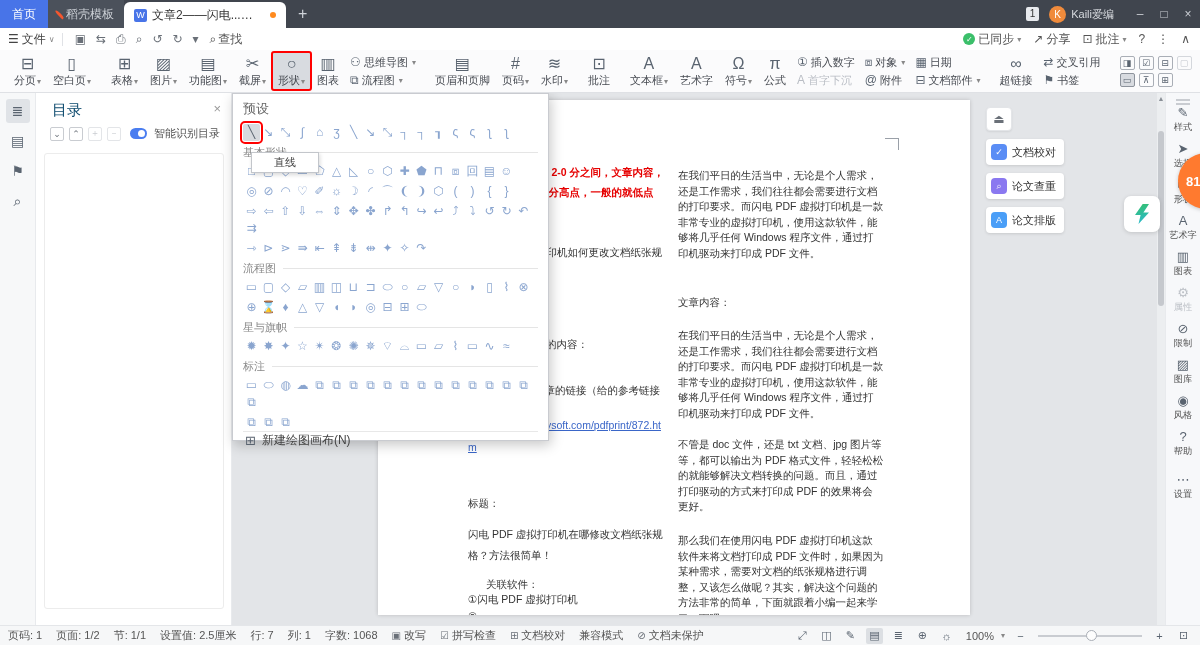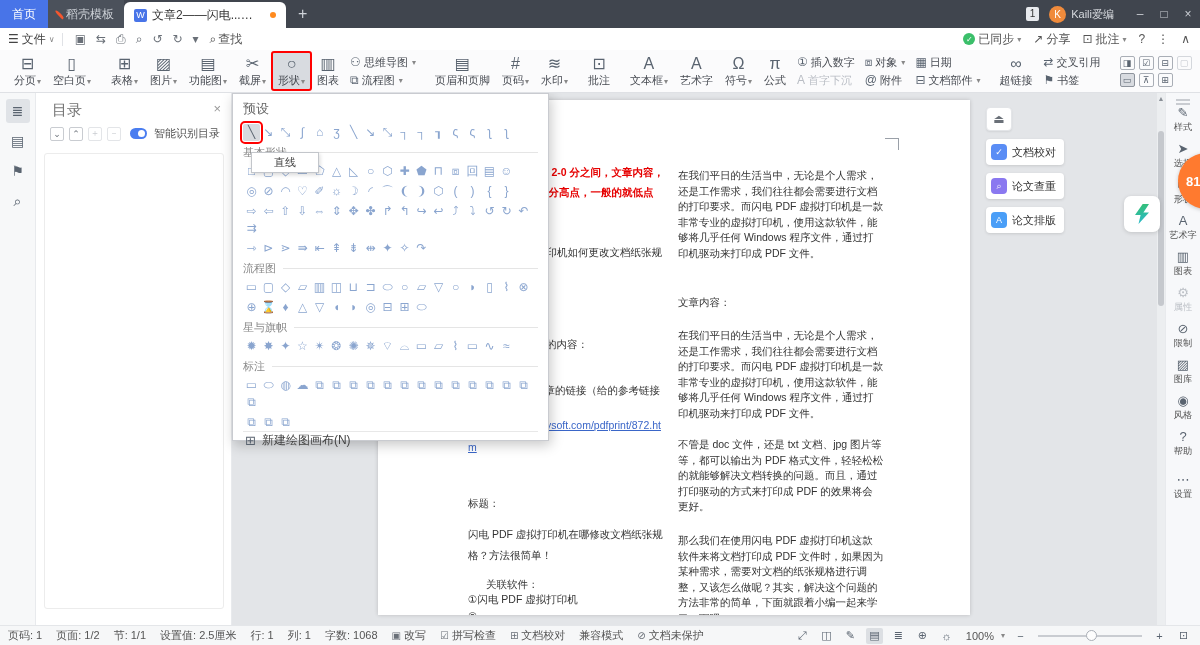--- a/index.html
+++ b/index.html
@@ -55,21 +55,21 @@
   .gi{width:15px;height:14px;border:1px solid #a9aeb6;border-radius:2px;font-size:9px;color:#5a6470;display:flex;align-items:center;justify-content:center}
   .gi.sel{background:#d8dbe0;border-color:#8d939c}
   .gi.dis{border-color:#d4d7dc;color:#c4c8ce}
 
   
   .content{position:absolute;left:0;top:93px;width:1200px;height:532px;overflow:hidden;background:#fff}
   .dock{position:absolute;left:0;top:0;width:36px;height:532px;background:#f7f8f9;border-right:1px solid #e8eaed}
   .dicon{width:24px;height:24px;margin:6px auto 4px;display:flex;align-items:center;justify-content:center;font-size:14px;color:#5a6470;border-radius:3px}
   .dicon.sel{background:#e0e3e7}
   .toc{position:absolute;left:36px;top:0;width:196px;height:532px;background:#fff;border-right:1px solid #e8eaed}
-  .toc-title{position:absolute;left:16px;top:8px;font-size:15px;color:#737373}
+  .toc-title{position:absolute;left:16px;top:8px;font-size:15px;color:#0c4a6e}
   .toc-close{position:absolute;right:10px;top:8px;color:#999;font-size:13px}
   .toc-tools{position:absolute;left:14px;top:33px;display:flex;align-items:center;gap:5px}
   .tbox{width:14px;height:14px;border:1px solid #c9ccd1;border-radius:2px;font-size:9px;color:#6a7078;display:flex;align-items:center;justify-content:center}
   .tbox.dis{color:#c9ccd1;border-color:#e3e5e8}
   .toggle{width:17px;height:11px;border-radius:6px;background:#4a7df0;position:relative;margin-left:4px}
   .toggle::after{content:"";position:absolute;right:2px;top:2px;width:7px;height:7px;border-radius:50%;background:#fff}
   .toc-smart{font-size:11px;color:#555;margin-left:2px}
   .toc-empty{position:absolute;left:8px;top:60px;width:180px;height:456px;border:1px solid #ececec;border-radius:3px;background:#fff}
 
   .docgray{position:absolute;left:232px;top:0;width:925px;height:532px;background:#e3e5e8}
@@ -691,21 +691,21 @@
       <span class="stitem">
         <span>页面: 1/2</span>
       </span>
       <span class="stitem">
         <span>节: 1/1</span>
       </span>
       <span class="stitem">
         <span>设置值: 2.5厘米</span>
       </span>
       <span class="stitem">
-        <span>行: 1</span>
+        <span>行: 7</span>
       </span>
       <span class="stitem">
         <span>列: 1</span>
       </span>
       <span class="stitem">
         <span>字数: 1068</span>
       </span>
       <span class="stitem">
         <span class="stic">▣</span>
         <span>改写</span>

